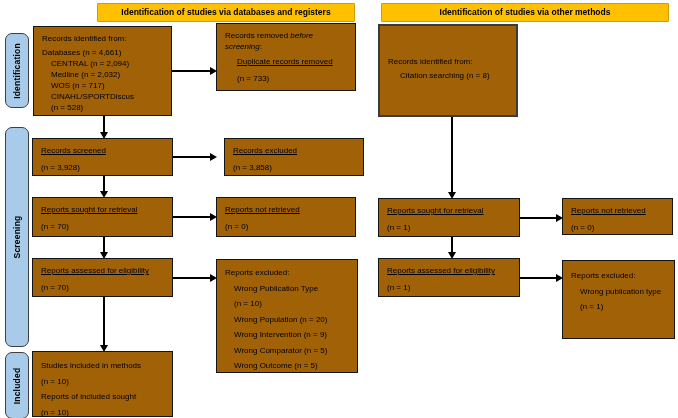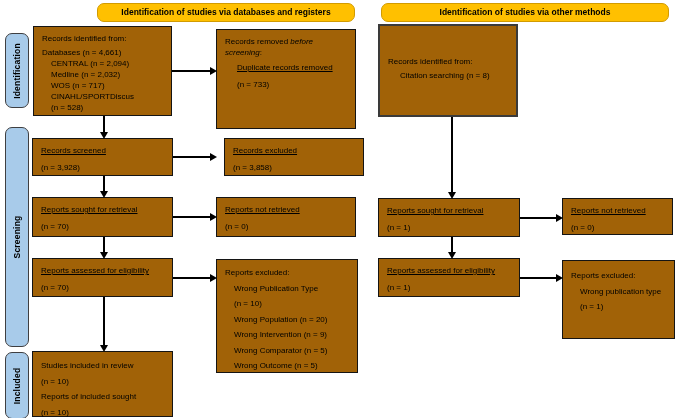--- a/index.html
+++ b/index.html
@@ -2,21 +2,21 @@
 <html><head>
 <meta charset="utf-8">
 <style>
   html,body{margin:0;padding:0;background:#ffffff;}
   #canvas{
     position:relative;width:678px;height:418px;background:#ffffff;
     font-family:"Liberation Sans","DejaVu Sans",sans-serif;color:#000;
     font-size:8px;line-height:10.5px;overflow:hidden;
   }
   .hdr{
-    position:absolute;background:#FFC000;border:1px solid #D29B00;border-radius:7px;
+    position:absolute;background:#FFC000;border:1px solid #D29B00;border-radius:1px;
     display:flex;align-items:center;justify-content:center;
     font-weight:bold;font-size:8.5px;text-align:center;
   }
   .stage{
     position:absolute;background:#A8CBEA;border:1.5px solid #3f3f41;border-radius:7px;
   }
   .stage .rot{
     position:absolute;top:50%;left:50%;
     transform:translate(-50%,-50%) rotate(-90deg);
     white-space:nowrap;font-weight:bold;font-size:8.5px;letter-spacing:.2px;
@@ -71,21 +71,21 @@
   <div class="box pt-list" style="left:33px;top:26px;width:139px;height:90px">
     <div class="ln gap3">Records identified from:</div>
     <div class="ln tight">Databases (n = 4,661)</div>
     <div class="ln tight ind">CENTRAL (n = 2,094)</div>
     <div class="ln tight ind">Medline (n = 2,032)</div>
     <div class="ln tight ind">WOS (n = 717)</div>
     <div class="ln tight ind">CINAHL/SPORTDiscus</div>
     <div class="ln ind">(n = 528)</div>
   </div>
 
-  <div class="box pt-2line" style="left:216px;top:29px;width:140px;height:100px">
+  <div class="box pt-2line" style="left:216px;top:23px;width:140px;height:68px">
     <div class="wrap gap"><span>Records removed </span><i>before screening</i><span>:</span></div>
     <div class="ln gap6 ind2">Duplicate records removed</div>
     <div class="ln ind2">(n = 733)</div>
   </div>
 
   <div class="box thick pt-mid" style="left:378px;top:24px;width:140px;height:93px">
     <div class="ln gap3">Records identified from:</div>
     <div class="ln ind2">Citation searching (n = 8)</div>
   </div>
 
@@ -132,21 +132,21 @@
     <div class="ln gap6">Reports assessed for eligibility</div>
     <div class="ln">(n = 1)</div>
   </div>
   <div class="box" style="left:562px;top:260px;width:113px;height:79px;padding-top:10px">
     <div class="ln gap">Reports excluded:</div>
     <div class="ln gap ind">Wrong publication type</div>
     <div class="ln ind">(n = 1)</div>
   </div>
 
   <div class="box" style="left:32px;top:351px;width:141px;height:66px;padding-top:9px">
-    <div class="ln gap">Studies included in review</div>
+    <div class="ln gap">Studies included in methods</div>
     <div class="ln gap">(n = 10)</div>
     <div class="ln gap">Reports of included sought</div>
     <div class="ln">(n = 10)</div>
   </div>
 
   <div class="arrow h" style="left:172px;top:71px;width:44px">
       <i class="shaft"></i>
       <i class="head-right"></i>
     </div>
   <div class="arrow h" style="left:173px;top:157px;width:43px">

